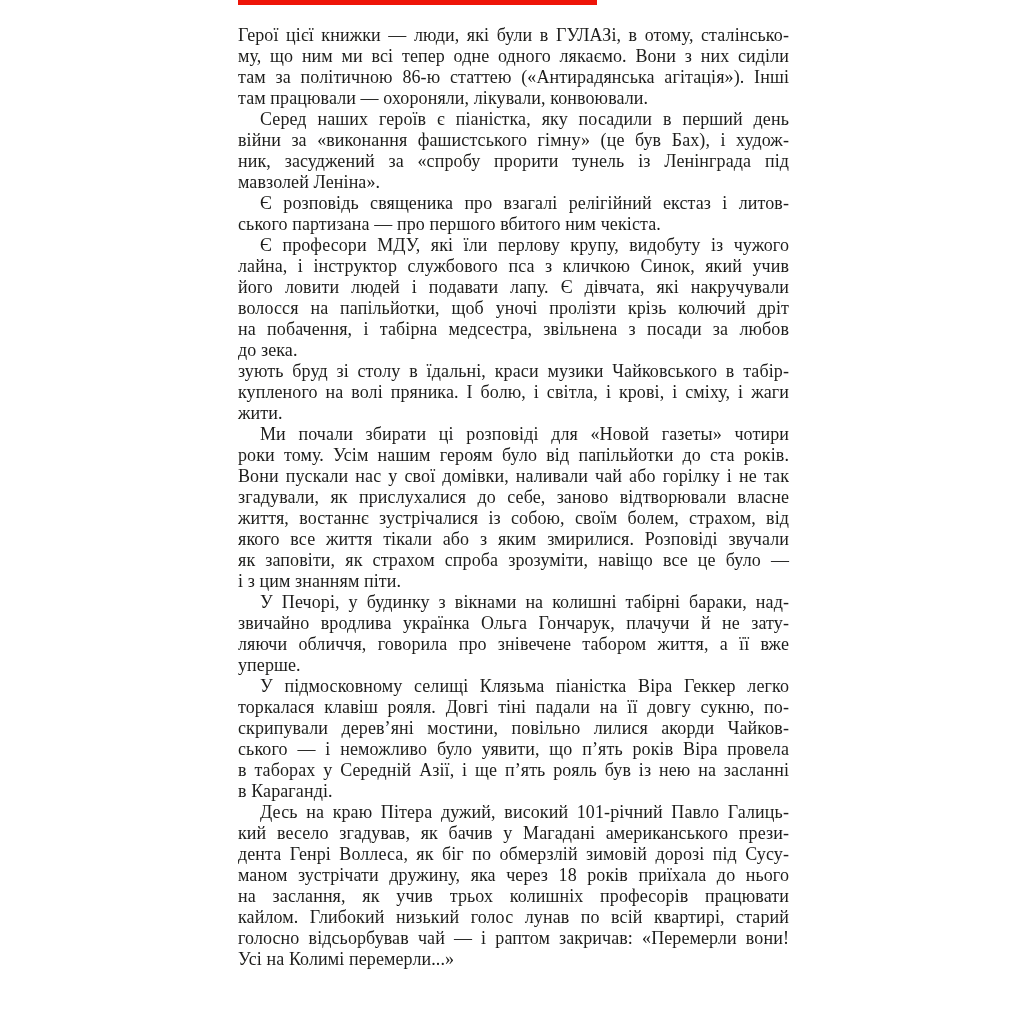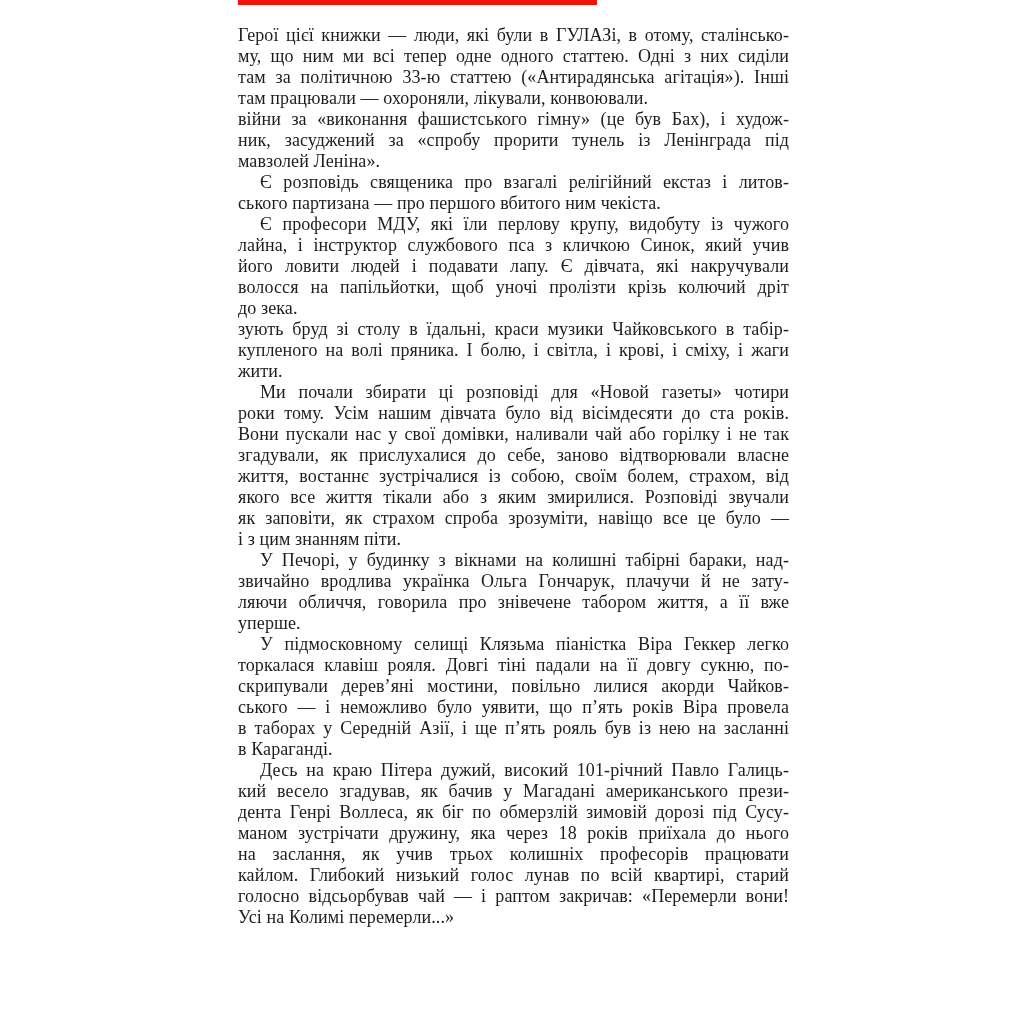--- a/index.html
+++ b/index.html
@@ -34,38 +34,40 @@
   .line.last { text-align-last: left; }
   .line.indent { text-indent: 22px; }
 </style>
 </head>
 <body>
 
 <div class="page" style="background: rgb(255, 255, 255);">
   <div class="red-rule" style="background: rgb(238, 20, 8);"></div>
   <div class="text-column" style="color: rgb(29, 29, 27);">
       <div class="line">Герої цієї книжки — люди, які були в ГУЛАЗі, в отому, сталінсько-</div>
-      <div class="line">му, що ним ми всі тепер одне одного статтею. Одні з них сиділи</div>
-      <div class="line">там за політичною 33-ю статтею («Антирадянська агітація»). Інші</div>
+      <div class="line">му, що ним ми всі тепер одне одного лякаємо. Вони з них сиділи</div>
+      <div class="line">там за політичною 86-ю статтею («Антирадянська агітація»). Інші</div>
       <div class="line last">там працювали — охороняли, лікували, конвоювали.</div>
+      <div class="line indent">Серед наших героїв є піаністка, яку посадили в перший день</div>
       <div class="line">війни за «виконання фашистського гімну» (це був Бах), і худож-</div>
       <div class="line">ник, засуджений за «спробу прорити тунель із Ленінграда під</div>
       <div class="line last">мавзолей Леніна».</div>
       <div class="line indent">Є розповідь священика про взагалі релігійний екстаз і литов-</div>
       <div class="line last">ського партизана — про першого вбитого ним чекіста.</div>
       <div class="line indent">Є професори МДУ, які їли перлову крупу, видобуту із чужого</div>
       <div class="line">лайна, і інструктор службового пса з кличкою Синок, який учив</div>
       <div class="line">його ловити людей і подавати лапу. Є дівчата, які накручували</div>
       <div class="line">волосся на папільйотки, щоб уночі пролізти крізь колючий дріт</div>
+      <div class="line">на побачення, і табірна медсестра, звільнена з посади за любов</div>
       <div class="line last">до зека.</div>
       <div class="line">зують бруд зі столу в їдальні, краси музики Чайковського в табір-</div>
       <div class="line">купленого на волі пряника. І болю, і світла, і крові, і сміху, і жаги</div>
       <div class="line last">жити.</div>
       <div class="line indent">Ми почали збирати ці розповіді для «Новой газеты» чотири</div>
-      <div class="line">роки тому. Усім нашим дівчата було від вісімдесяти до ста років.</div>
+      <div class="line">роки тому. Усім нашим героям було від папільйотки до ста років.</div>
       <div class="line">Вони пускали нас у свої домівки, наливали чай або горілку і не так</div>
       <div class="line">згадували, як прислухалися до себе, заново відтворювали власне</div>
       <div class="line">життя, востаннє зустрічалися із собою, своїм болем, страхом, від</div>
       <div class="line">якого все життя тікали або з яким змирилися. Розповіді звучали</div>
       <div class="line">як заповіти, як страхом спроба зрозуміти, навіщо все це було —</div>
       <div class="line last">і з цим знанням піти.</div>
       <div class="line indent">У Печорі, у будинку з вікнами на колишні табірні бараки, над-</div>
       <div class="line">звичайно вродлива українка Ольга Гончарук, плачучи й не зату-</div>
       <div class="line">ляючи обличчя, говорила про знівечене табором життя, а її вже</div>
       <div class="line last">уперше.</div>

